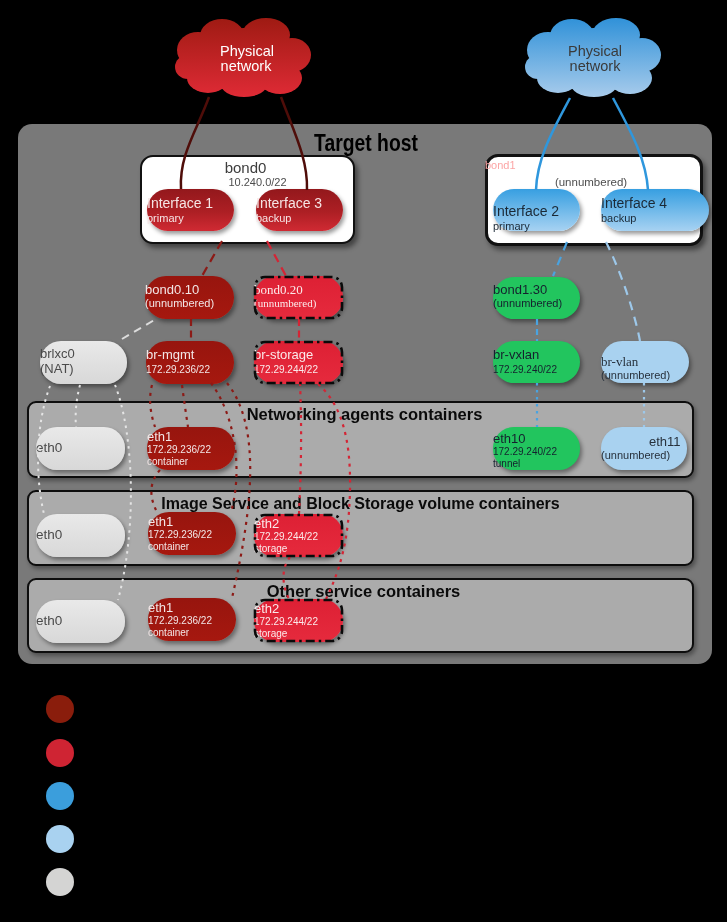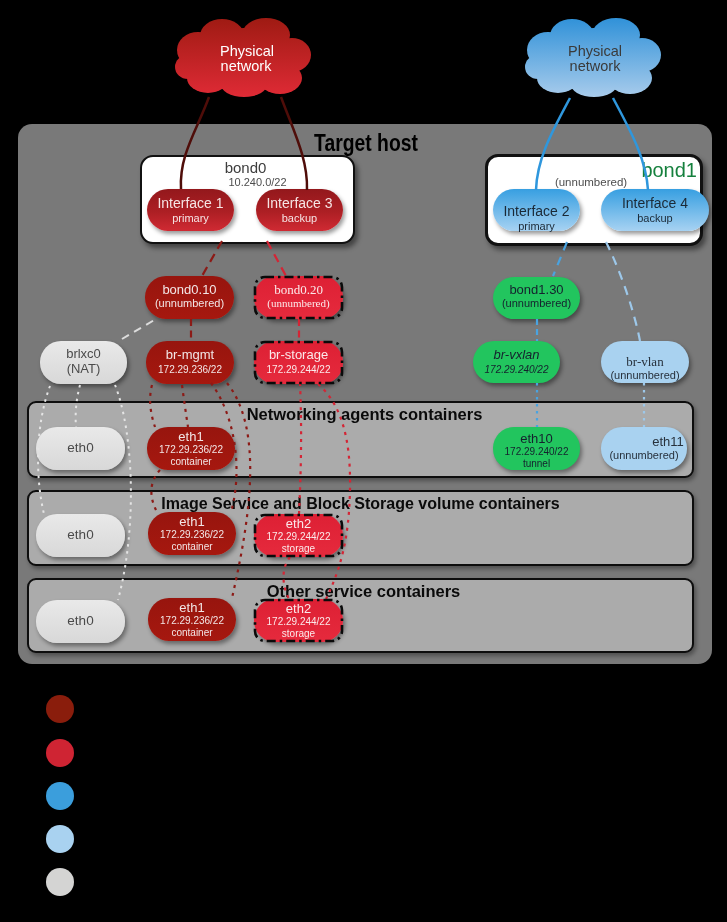--- a/index.html
+++ b/index.html
@@ -3,21 +3,21 @@
 <meta charset="utf-8">
 <style>
 html,body{margin:0;padding:0;background:#000;}
 body{width:727px;height:922px;position:relative;font-family:"Liberation Sans",sans-serif;overflow:hidden;}
 .abs{position:absolute;}
 #mainpanel{left:18px;top:124px;width:694px;height:540px;background:#797979;border-radius:14px;}
 #targethost{left:246px;top:130px;width:240px;text-align:center;font-size:23px;font-weight:bold;color:#000;transform:scaleX(0.84);}
 .whitebox{background:#fff;border-radius:13px;box-shadow:3px 4px 5px rgba(0,0,0,0.45);}
 .panel{left:27px;width:667px;background:#ababab;border:2px solid #0d0d0d;border-radius:9px;box-sizing:border-box;box-shadow:2px 3px 4px rgba(0,0,0,0.35);}
 .ptitle{width:663px;text-align:center;font-weight:bold;color:#0a0a0a;}
-.node{border-radius:21px;box-shadow:2px 3px 4px rgba(0,0,0,0.4);text-align:center;box-sizing:border-box;}
+.node{border-radius:21px;box-shadow:2px 3px 4px rgba(0,0,0,0.4);text-align:left;box-sizing:border-box;}
 .dred{background:linear-gradient(to bottom,#97150e,#a6180f);color:#f2e6e6;}
 .crim{background:linear-gradient(to bottom,#dd2034,#e62a3d);color:#fbe9ea;}
 .blue{background:#22c55e;color:#15212e;}
 .lblue{background:#a9d2f0;color:#27313c;}
 .lgray{background:linear-gradient(to bottom,#e9e9e9,#d8d8d8);color:#4a4a4a;}
 .redgrad{background:linear-gradient(to bottom,#93181c 0%,#ad1f24 55%,#d02a33 100%);color:#f6e4e4;}
 .bluegrad{background:linear-gradient(to bottom,#379fe1,#a7d2f2);color:#1b2936;}
 .l1{font-size:13px;line-height:15px;}
 .l2{font-size:11px;line-height:13px;}
 .l3{font-size:10px;line-height:12px;}
@@ -36,21 +36,21 @@
 <div class="abs node redgrad" style="left:147px;top:189px;width:87px;height:42px;">
   <div class="t1" style="margin-top:6px;">Interface 1</div>
     <div class="l2">primary</div>
   </div>
 <div class="abs node redgrad" style="left:256px;top:189px;width:87px;height:42px;">
   <div class="t1" style="margin-top:6px;">Interface 3</div>
     <div class="l2">backup</div>
   </div>
 
 <div class="abs whitebox" style="left:485px;top:154px;width:212px;height:86px;border:3px solid #111;"></div>
-<div class="abs" style="left:485px;top:159px;width:212px;text-align:right;font-size:20px;color:#15803d;">bond1</div>
+<div class="abs" style="left:485px;top:159px;width:212px;text-align:left;font-size:11px;color:#fca5a5;">bond1</div>
 <div class="abs" style="left:485px;top:176px;width:212px;text-align:center;font-size:11.5px;color:#4d4d4d;">(unnumbered)</div>
 <div class="abs node bluegrad" style="left:493px;top:189px;width:87px;height:42px;">
   <div class="t1" style="margin-top:14px;">Interface 2</div>
     <div class="l2">primary</div>
   </div>
 <div class="abs node bluegrad" style="left:601px;top:189px;width:108px;height:42px;">
   <div class="t1" style="margin-top:6px;">Interface 4</div>
     <div class="l2">backup</div>
   </div>
 
@@ -72,21 +72,21 @@
     <div class="l1">(NAT)</div>
   </div>
 <div class="abs node dred" style="left:146px;top:341px;width:88px;height:43px;">
   <div class="l1" style="margin-top:6px;">br-mgmt</div>
     <div class="l3" style="margin-top:2px;">172.29.236/22</div>
   </div>
 <div class="abs node crim" style="left:254px;top:341px;width:89px;height:43px;">
   <div class="l1" style="margin-top:6px;">br-storage</div>
     <div class="l3" style="margin-top:2px;">172.29.244/22</div>
   </div>
-<div class="abs node blue" style="left:473px;top:341px;width:87px;height:42px;font-style:italic;">
+<div class="abs node blue" style="left:493px;top:341px;width:87px;height:42px;">
   <div class="l1" style="margin-top:6px;">br-vxlan</div>
     <div class="l3" style="margin-top:2px;">172.29.240/22</div>
   </div>
 <div class="abs node lblue" style="left:601px;top:341px;width:88px;height:42px;">
   <div class="l1" style="margin-top:13px;font-family:Liberation Serif, serif;">br-vlan</div>
     <div class="l2">(unnumbered)</div>
   </div>
 
 <div class="abs panel" style="top:401px;height:77px;"></div>
 <div class="abs ptitle" style="left:33px;top:405px;font-size:16.5px;">Networking agents containers</div>

